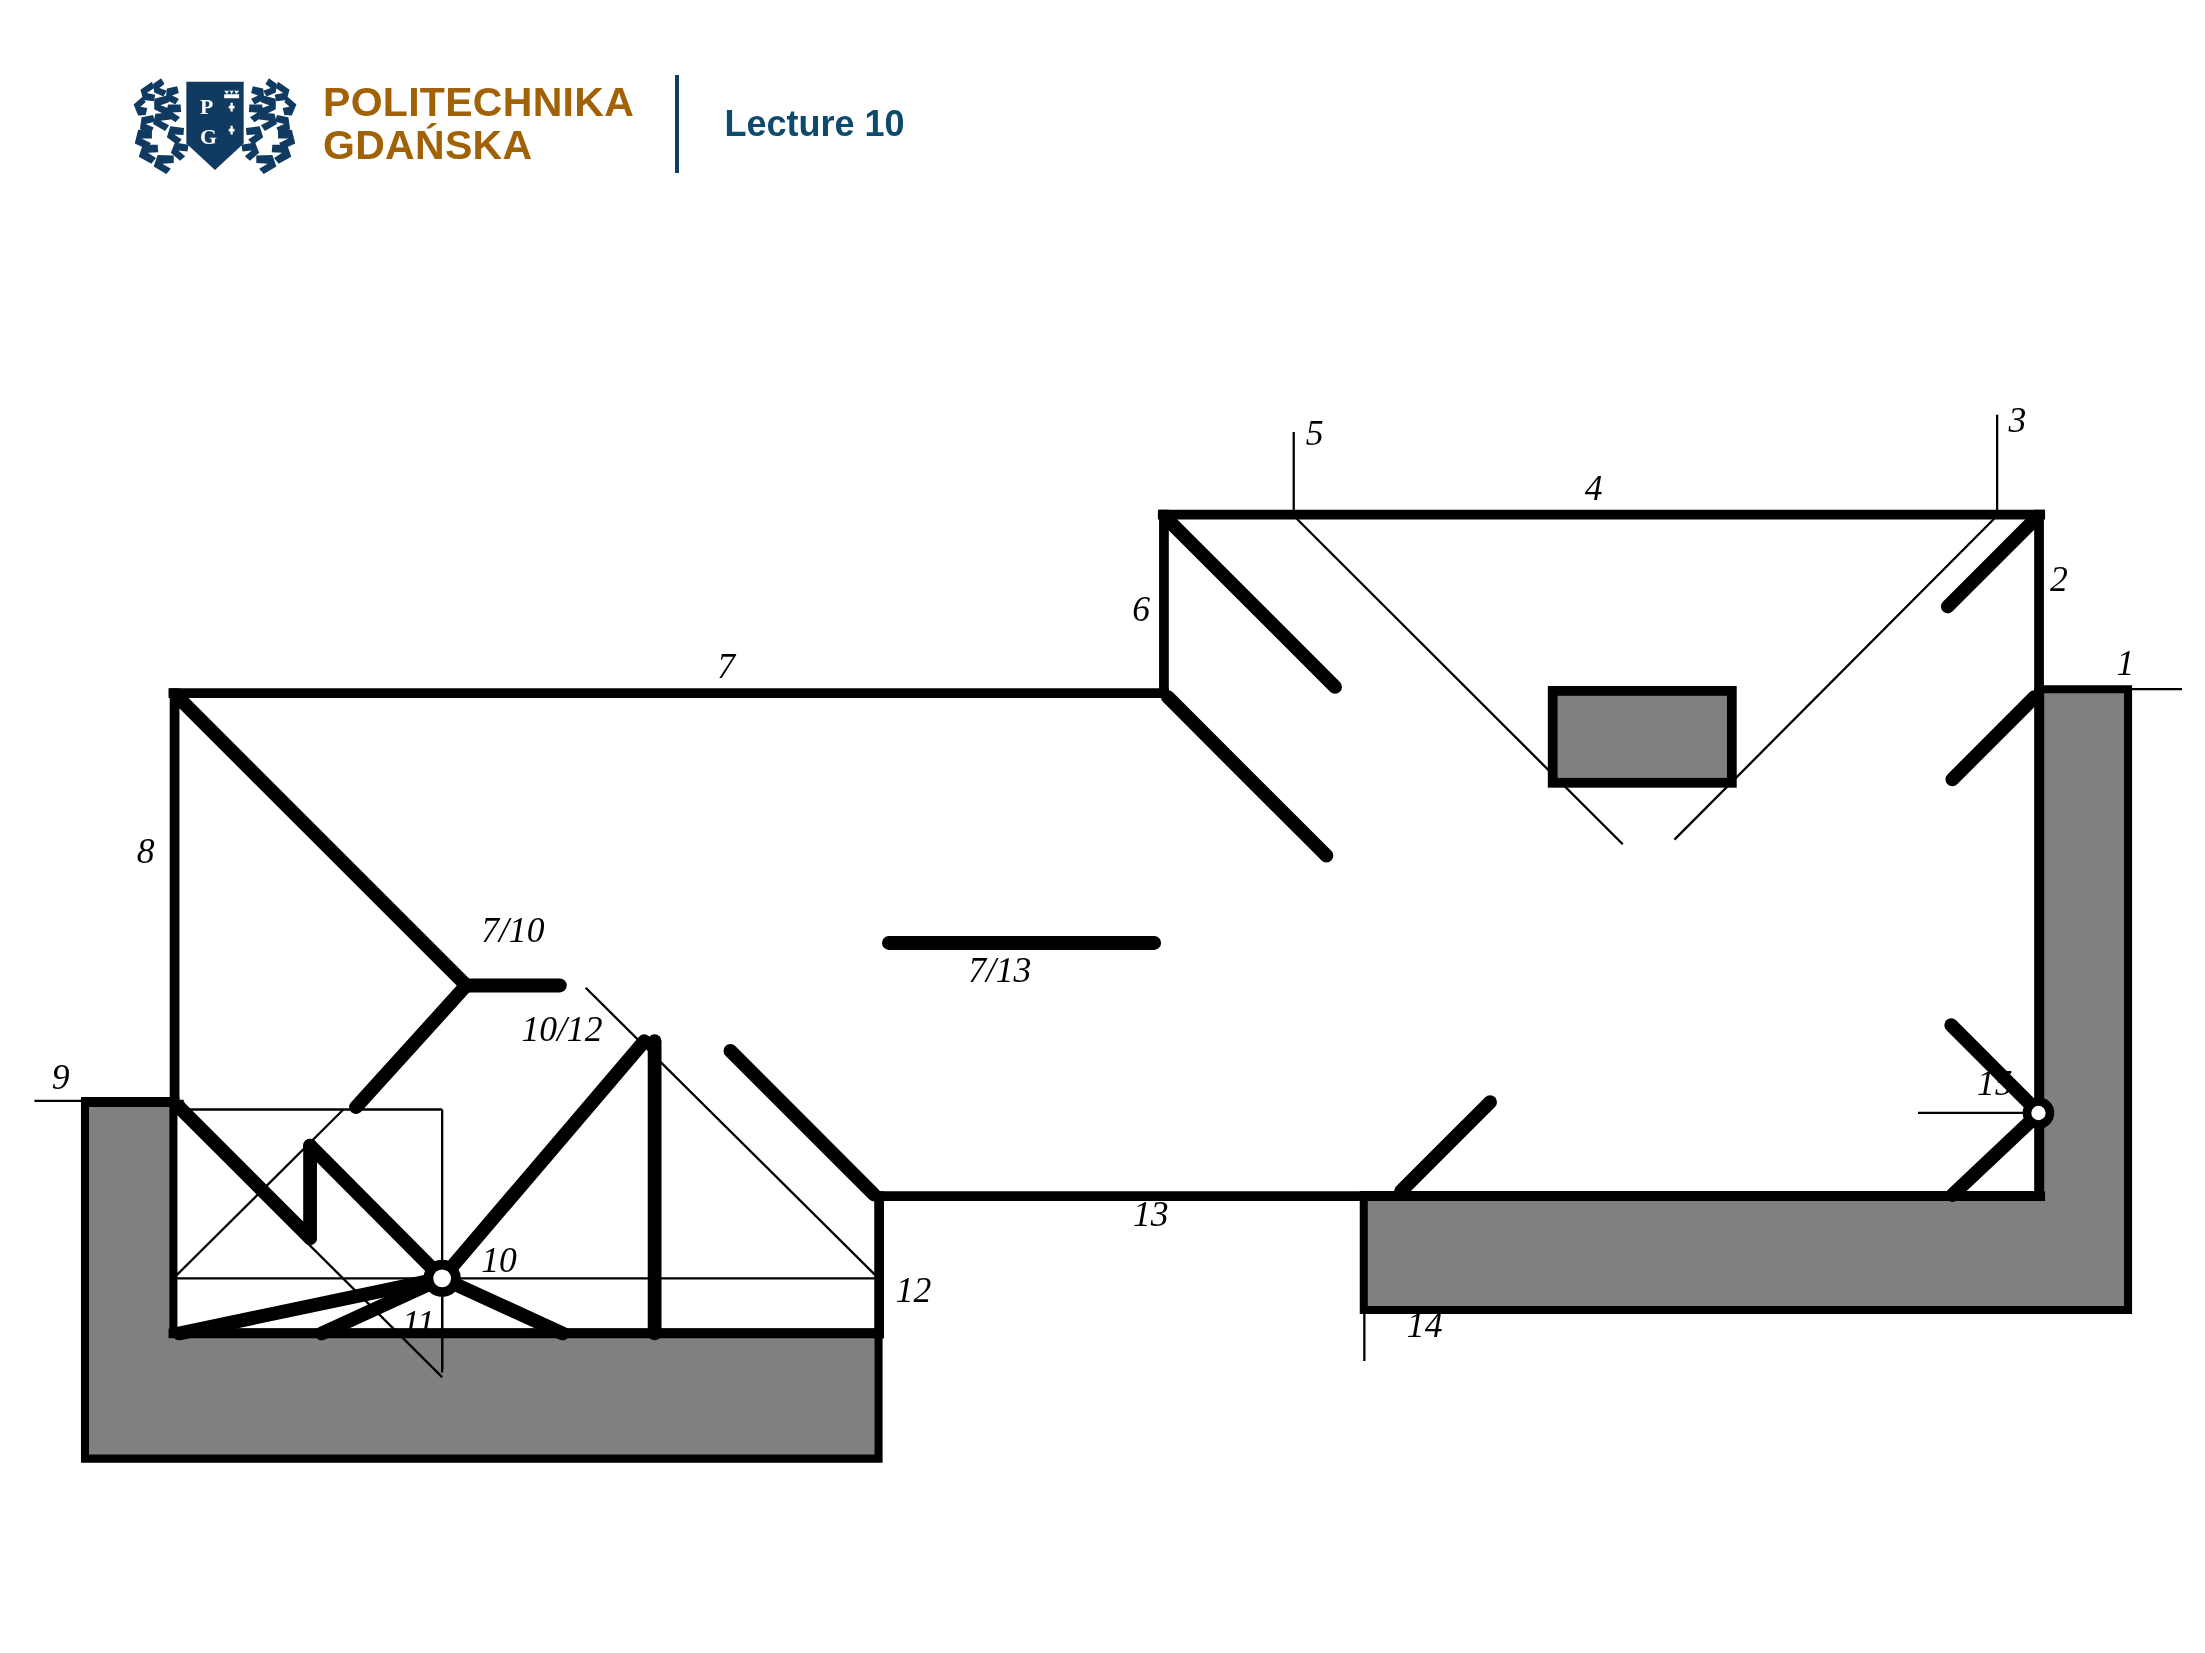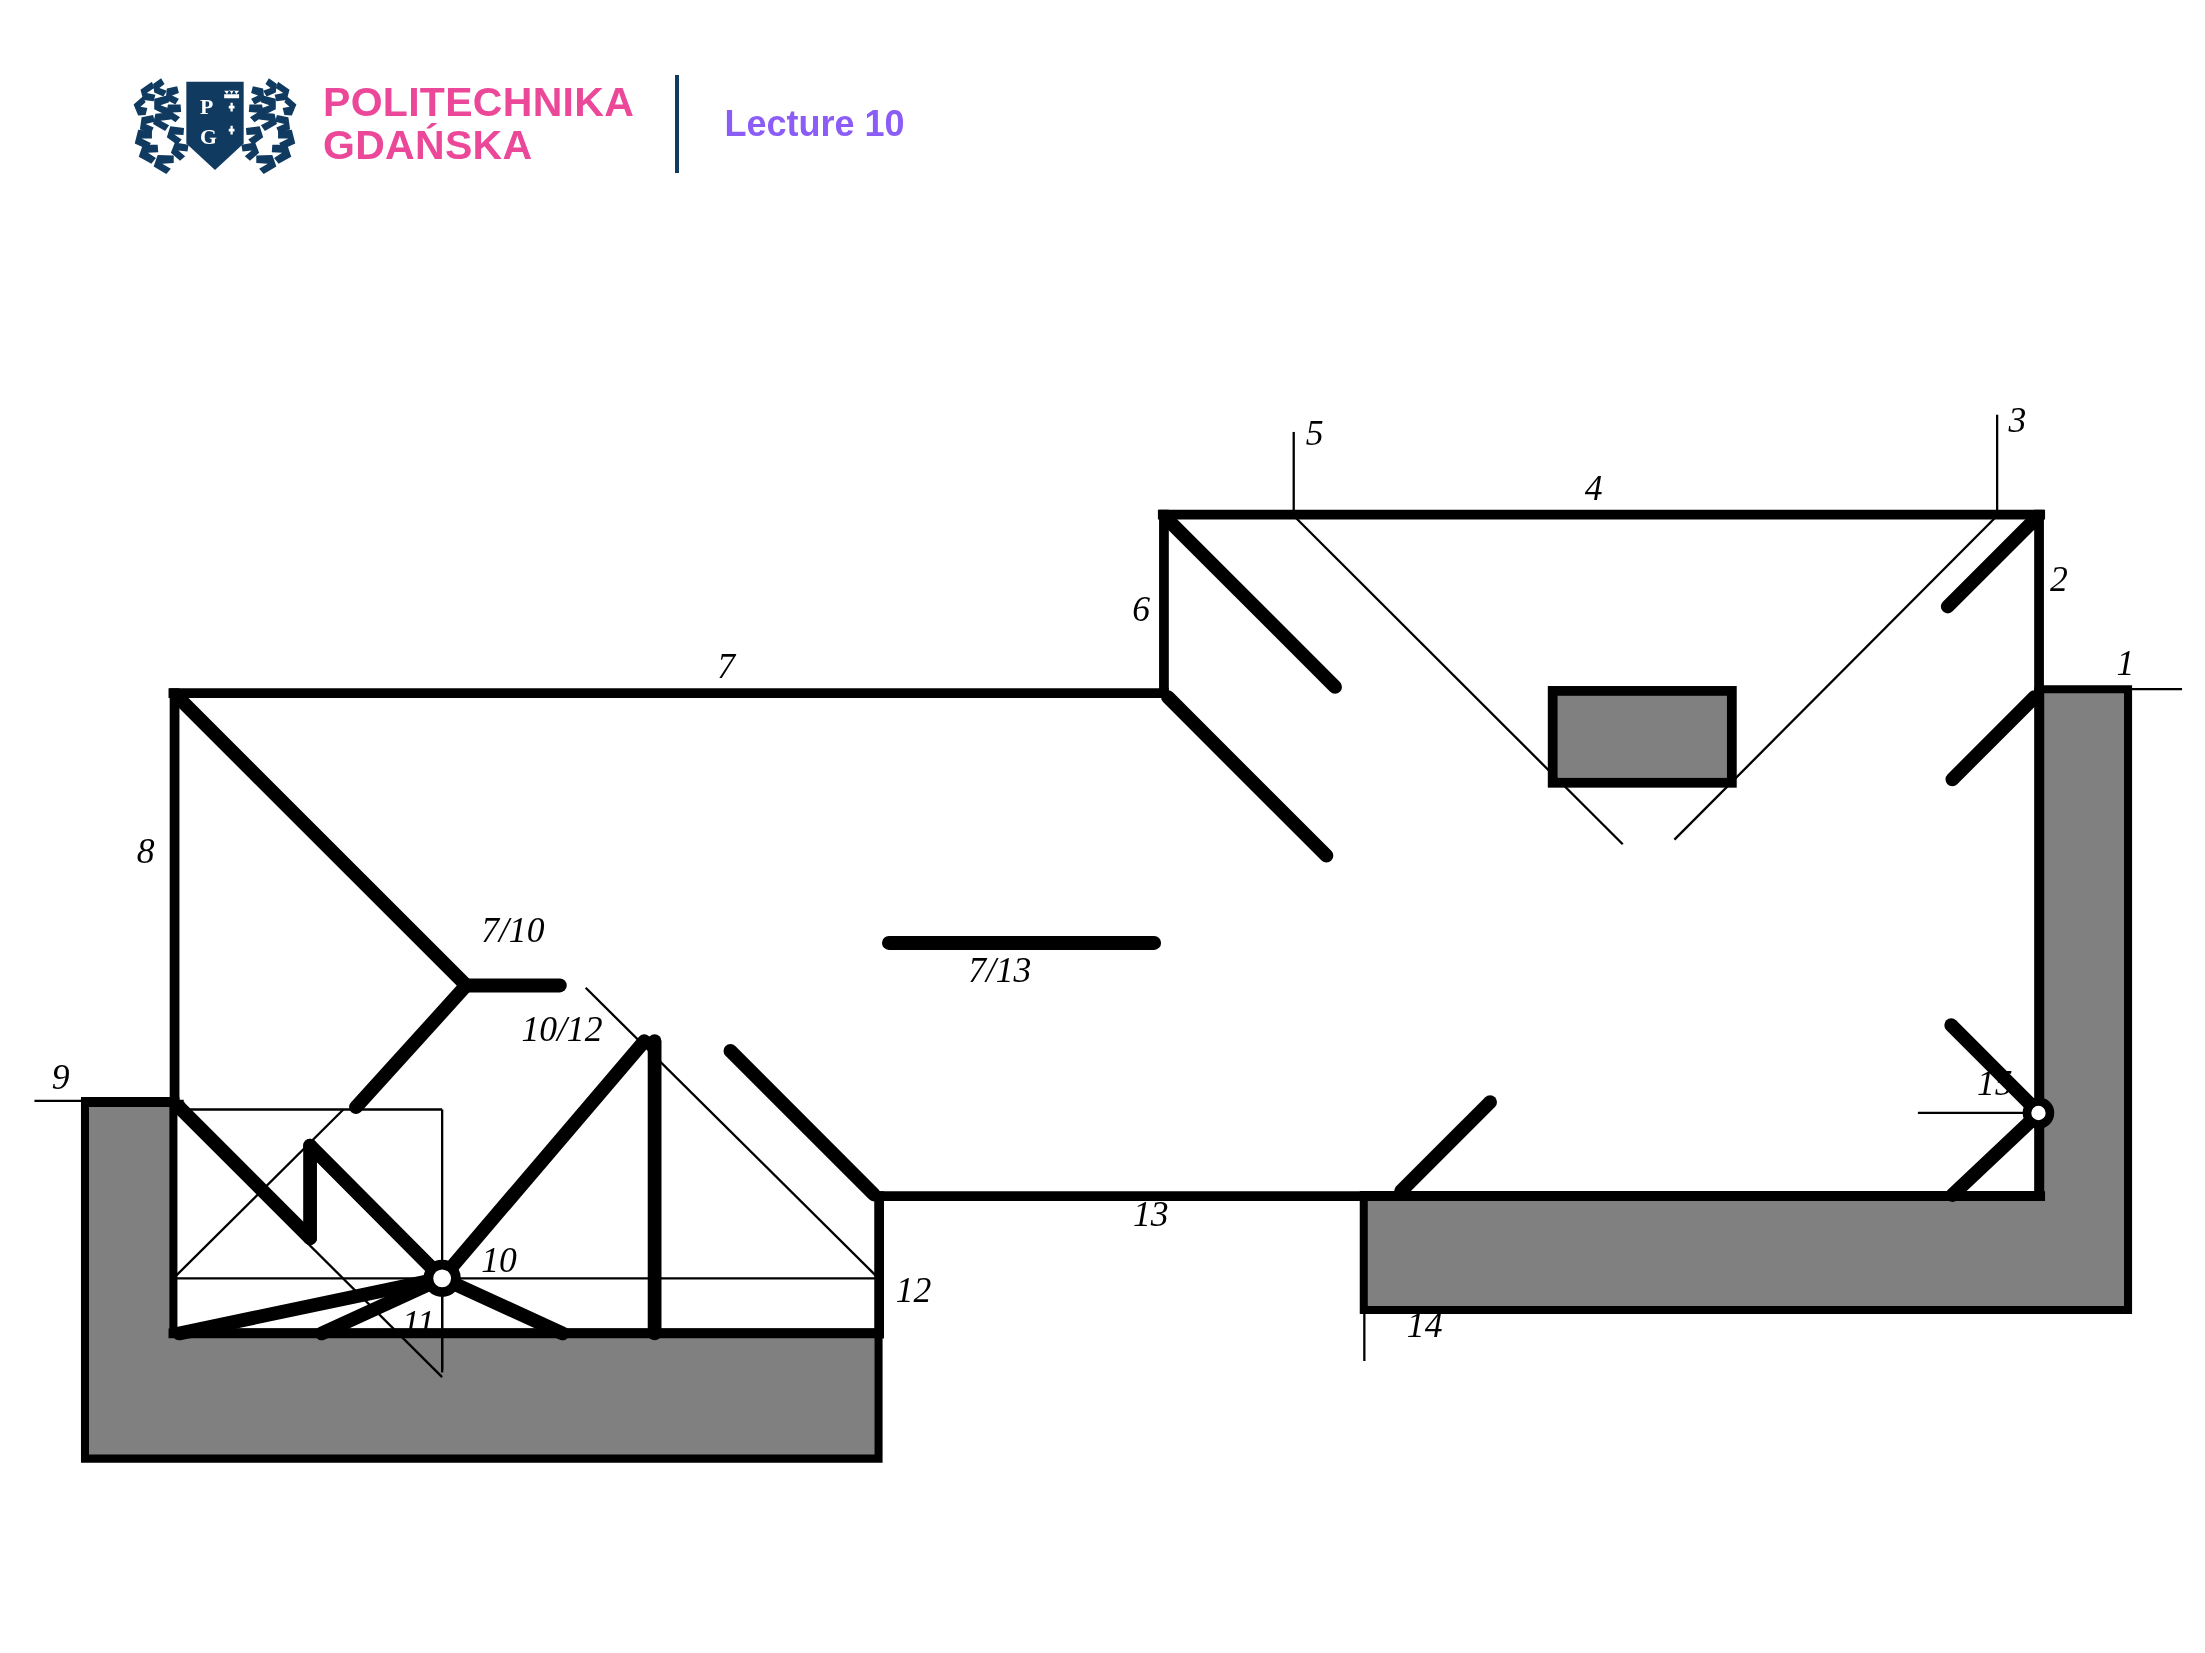--- a/index.html
+++ b/index.html
@@ -28,38 +28,38 @@
     box-sizing: border-box;
   }
   #crest {
     width: 172px;
     height: 109px;
     flex: 0 0 auto;
     display: block;
   }
   #brand {
     margin-left: 22px;
-    color: #ec4899;
+    color: #a16207;
     font-weight: bold;
     font-size: 41px;
     line-height: 1.04;
     letter-spacing: 0.3px;
     white-space: pre-line;
   }
   #divider {
     width: 3.4px;
     height: 98px;
     background: #103a5f;
     margin-left: 41px;
     margin-right: 0;
     flex: 0 0 auto;
   }
   #lecture-title {
     margin-left: 46px;
-    color: #8b5cf6;
+    color: #0c4a6e;
     font-weight: bold;
     font-size: 36px;
     line-height: 1.32;
   }
   #lecture-title .tline { display: block; white-space: nowrap; }
 
   
   #drawing-wrap {
     position: absolute;
     left: 0; top: 0;

